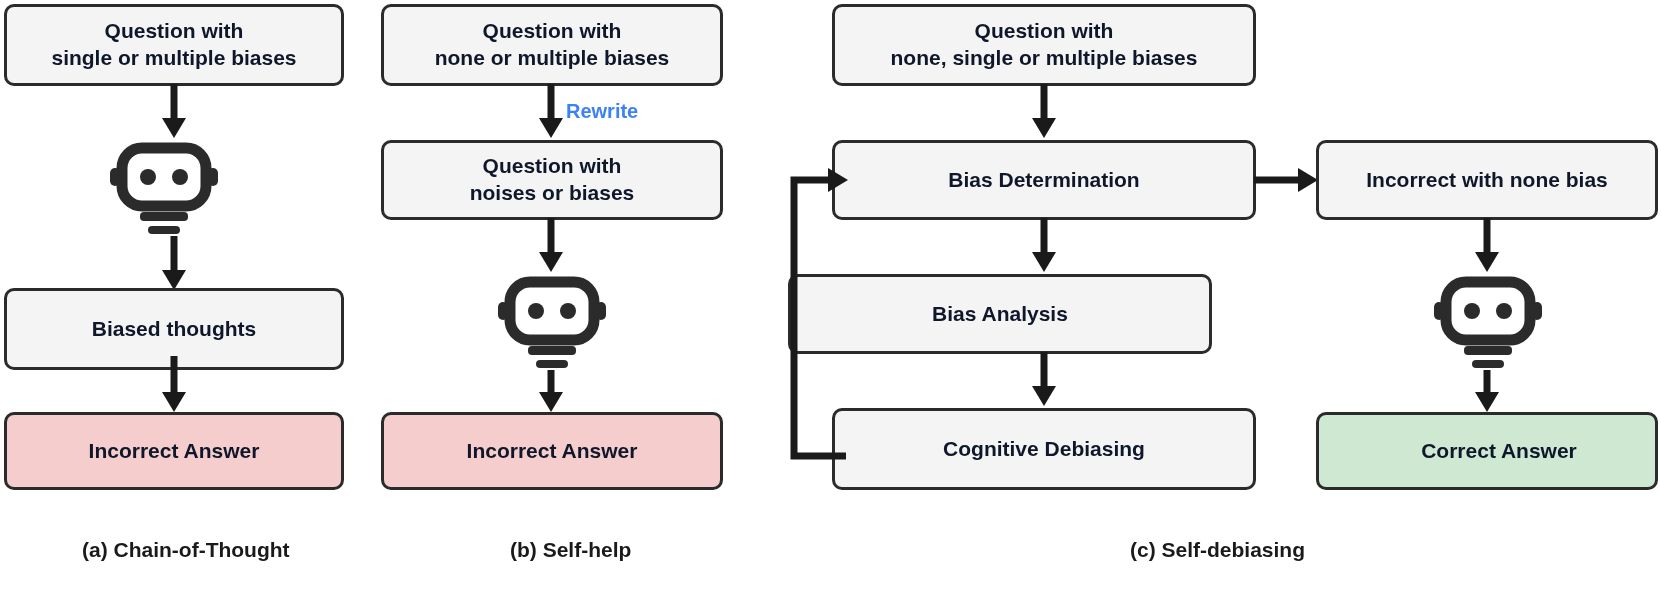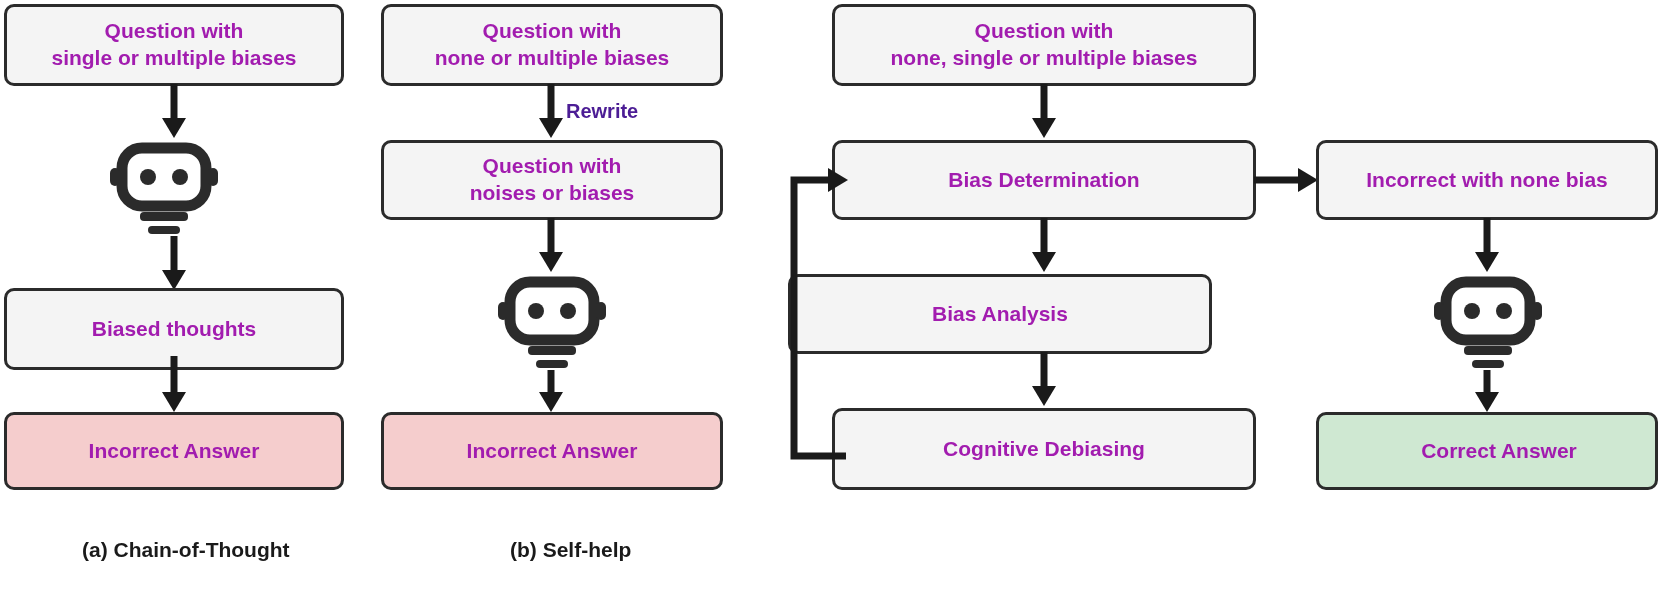--- a/index.html
+++ b/index.html
@@ -18,21 +18,21 @@
     position: relative;
     width: 1661px;
     height: 594px;
   }
   .node {
     position: absolute;
     box-sizing: border-box;
     border: 3px solid #2b2b2b;
     border-radius: 10px;
     background: #f4f4f4;
-    color: #a21caf;
+    color: #0f172a;
     font-weight: bold;
     font-size: 21px;
     line-height: 1.28;
     display: flex;
     align-items: center;
     justify-content: center;
     text-align: center;
     padding: 4px 8px;
     white-space: pre-line;
   }
@@ -47,21 +47,21 @@
     font-size: 21px;
     font-weight: bold;
     color: #1a1a1a;
     white-space: pre;
     margin-left: 40px;
   }
   .edge-label {
     position: absolute;
     font-size: 20px;
     font-weight: bold;
-    color: #4c1d95;
+    color: #3b82f6;
     white-space: pre;
   }
   .arrow {
     position: absolute;
   }
   .robot {
     position: absolute;
   }
 </style>
 </head>
@@ -191,14 +191,15 @@
     <rect x="40" y="88" width="32" height="8" rx="4" fill="#2b2b2b"></rect>
   </svg>
 
   <svg class="arrow" style="left:1463px; top:370px;" width="48" height="44" viewBox="0 0 48 44">
     <line x1="24" y1="0" x2="24" y2="26" stroke="#1a1a1a" stroke-width="7"></line>
     <polygon points="24,42 12,22 36,22" fill="#1a1a1a"></polygon>
   </svg>
 
   <div class="node correct" style="left:1316px; top:412px; width:342px; height:78px;padding-left:32px;">Correct Answer</div>
 
+  <div class="caption" style="left:1090px; top:562px; transform:translateY(-100%);">(c) Self-debiasing</div>
 
 </div>
 
 </body></html>

